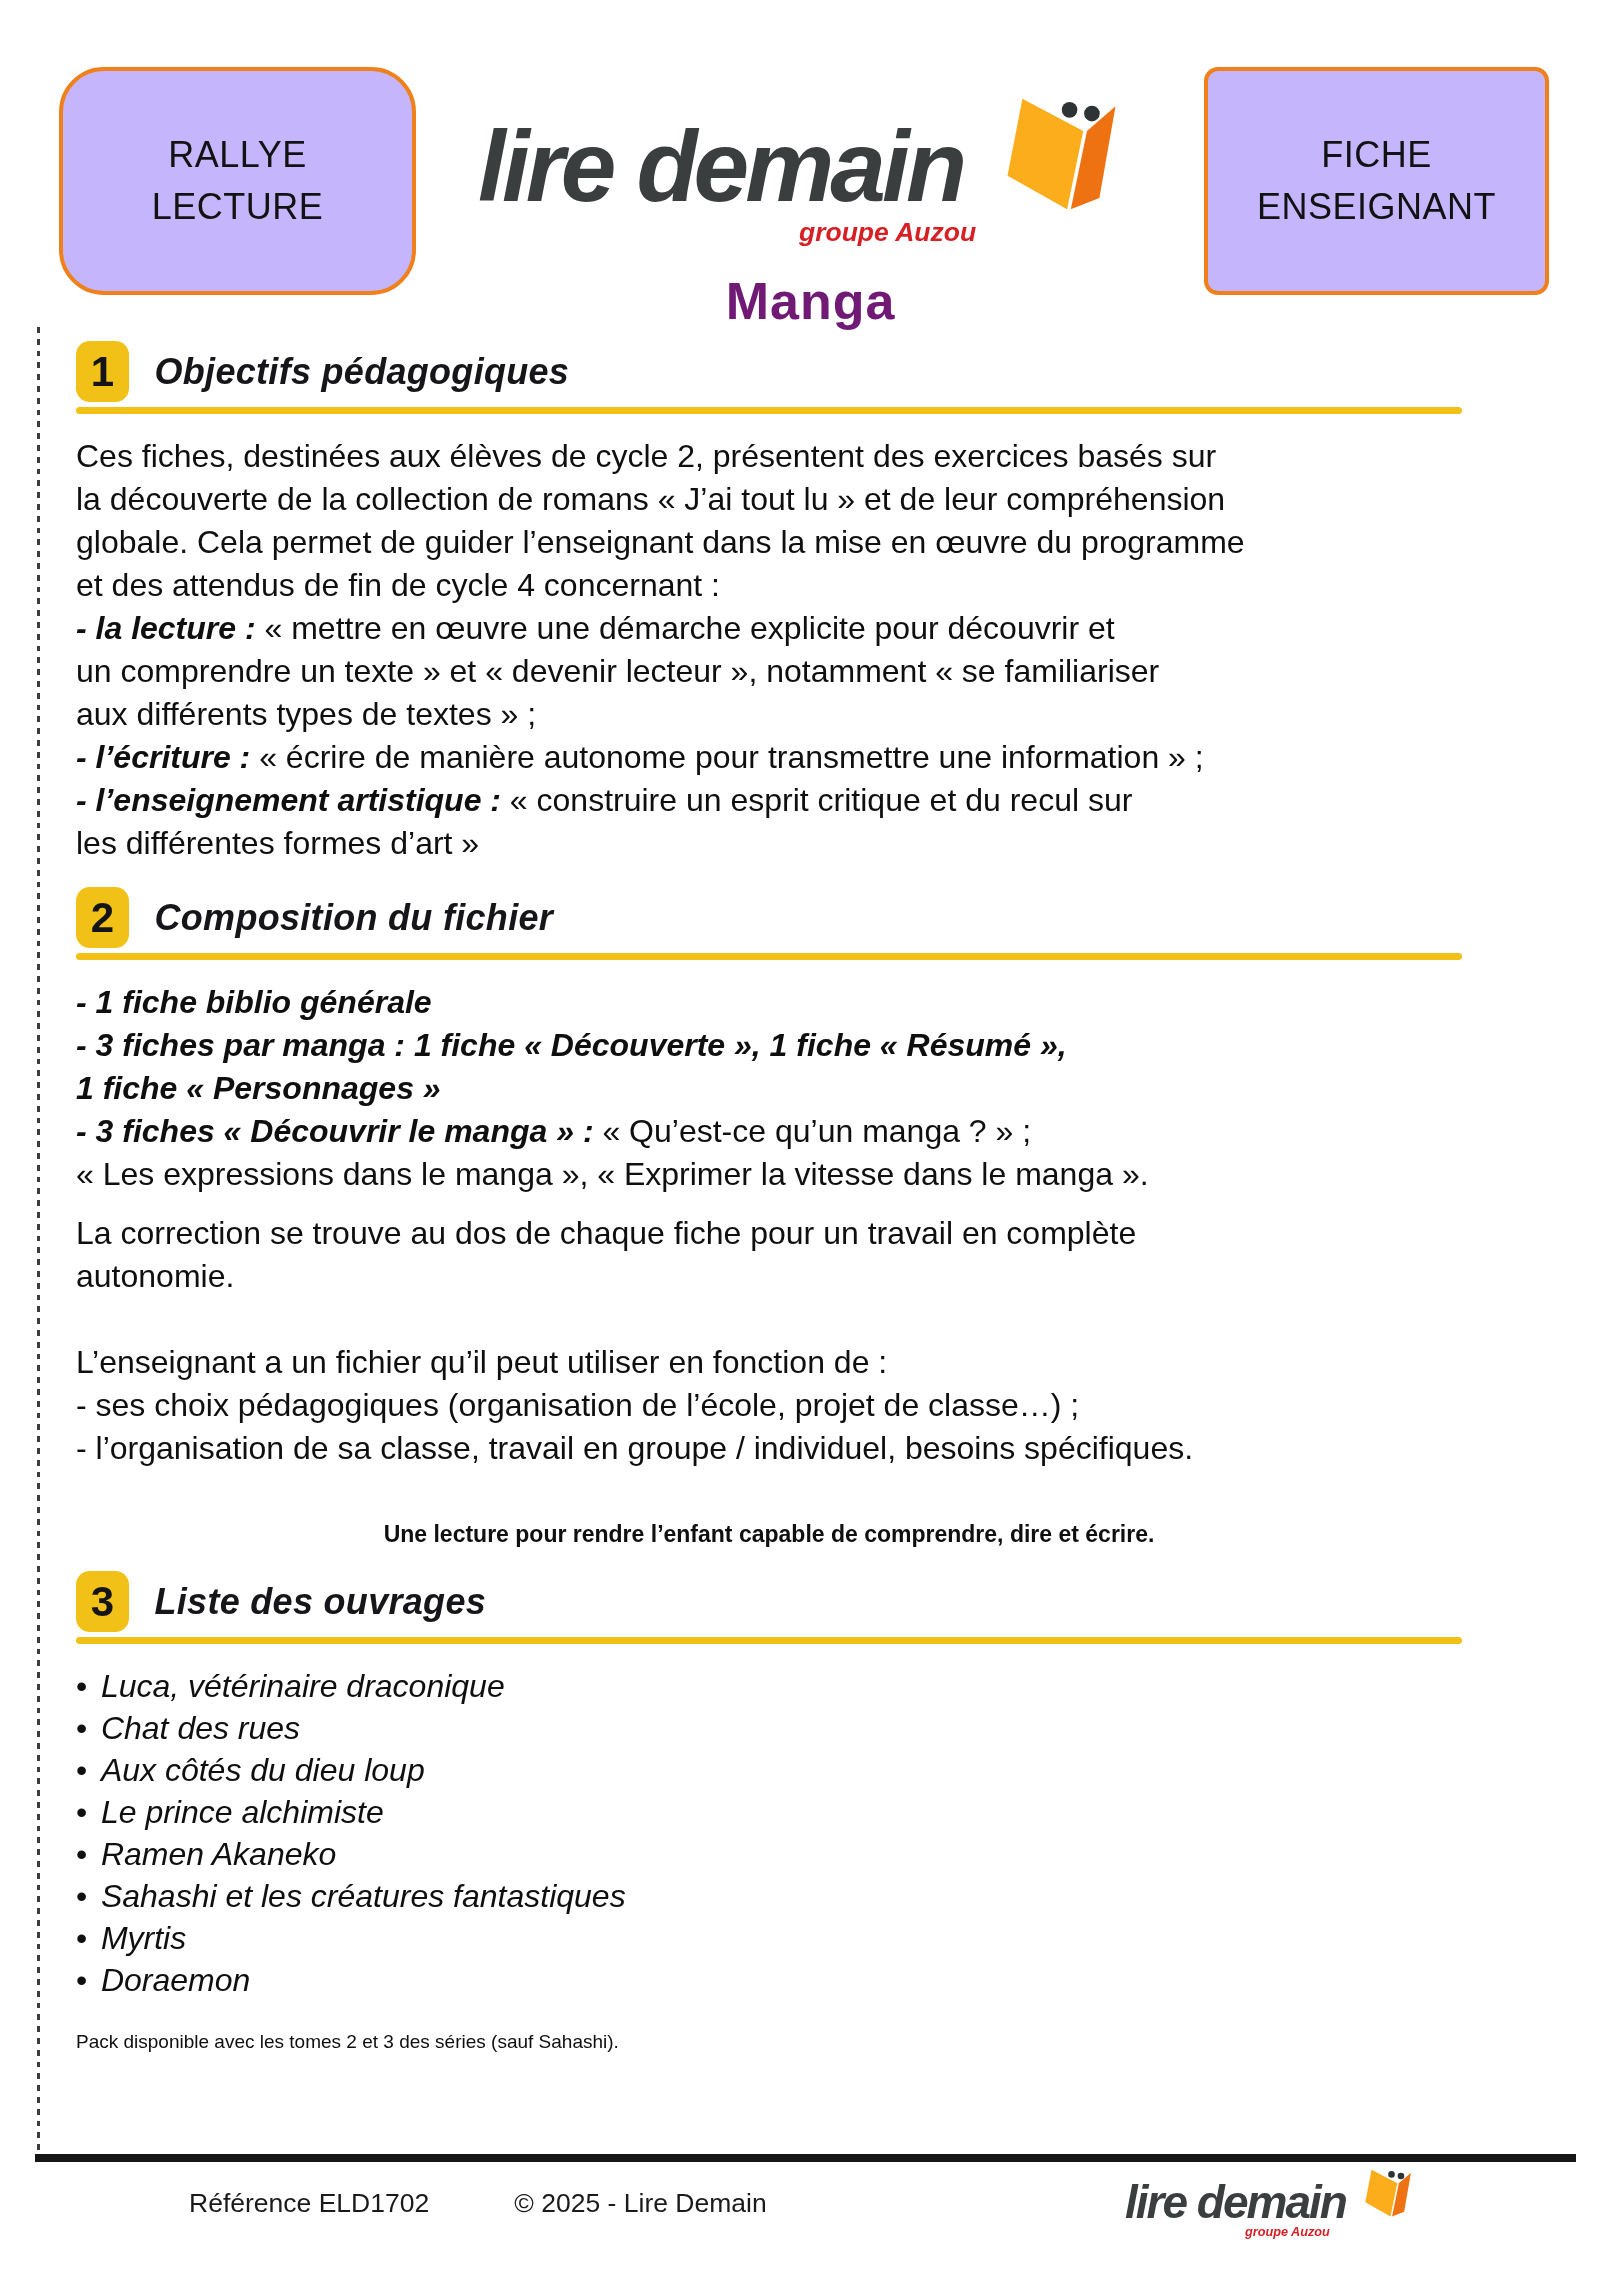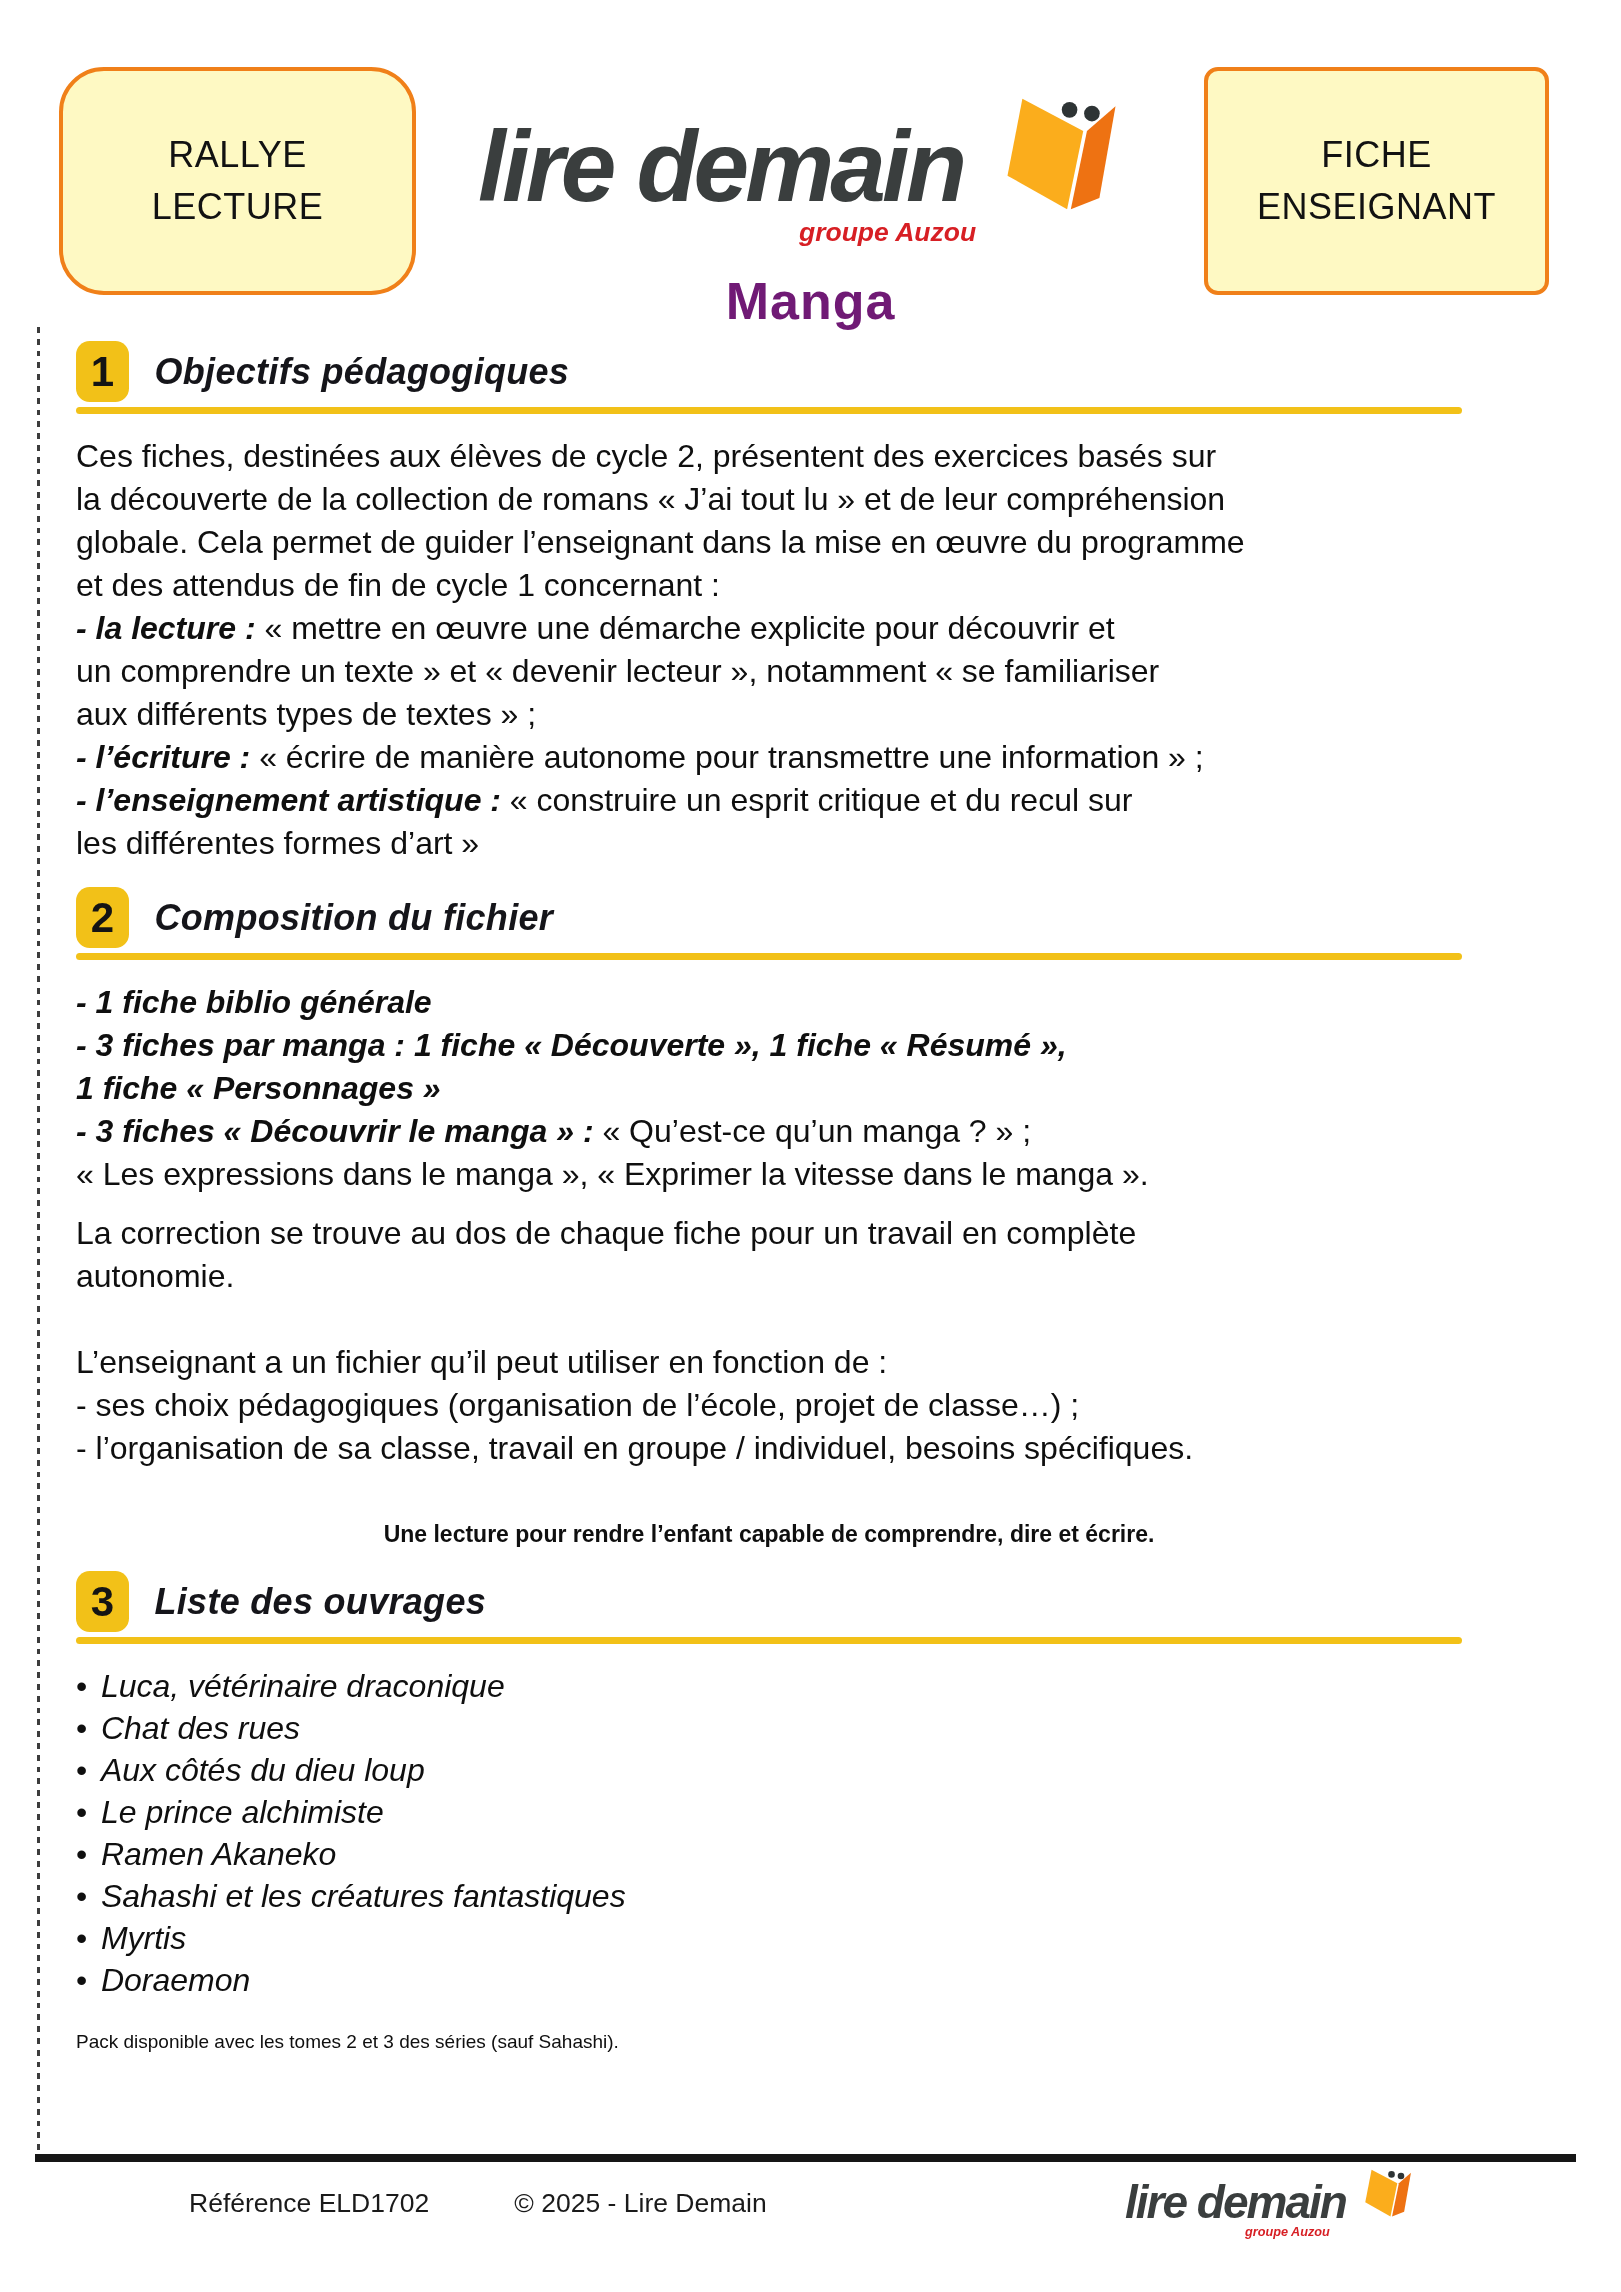--- a/index.html
+++ b/index.html
@@ -9,21 +9,21 @@
     background:#ffffff;
     font-family:"Liberation Sans", sans-serif;
     color:#101010;
     overflow:hidden;
     margin:0 auto;
   }
   
   .hdr-box{
     position:absolute;top:67px;
     border:4.9px solid #F08019;border-radius:45px;
-    background:#fef9c3;
+    background:#c4b5fd;
     display:flex;align-items:center;justify-content:center;
     text-align:center;font-size:36px;line-height:1.45;
     color:#121212;letter-spacing:0.5px;
   }
   .hdr-box.left{left:59px;width:349px;height:220px;}
   .hdr-box.right{left:1204px;width:337px;height:220px;border-radius:14px;}
 
   .logo{position:absolute;left:478px;top:86px;width:667px;height:176px;}
   .logo-inner{position:relative;display:flex;align-items:flex-start;}
   .logo-text{
@@ -135,21 +135,21 @@
   <div class="section" id="sec1">
     <div class="sec-head">
       <div class="badge">1</div>
       <div class="sec-title">Objectifs pédagogiques</div>
     </div>
     <div class="sec-rule"></div>
     <div class="sec-body">
       <div class="line"><span class="b"></span><span>Ces fiches, destinées aux élèves de cycle 2, présentent des exercices basés sur</span></div>
       <div class="line"><span class="b"></span><span>la découverte de la collection de romans « J’ai tout lu » et de leur compréhension</span></div>
       <div class="line"><span class="b"></span><span>globale. Cela permet de guider l’enseignant dans la mise en œuvre du programme</span></div>
-      <div class="line"><span class="b"></span><span>et des attendus de fin de cycle 1 concernant :</span></div>
+      <div class="line"><span class="b"></span><span>et des attendus de fin de cycle 4 concernant :</span></div>
       <div class="line"><span class="b">- la lecture :</span><span> « mettre en œuvre une démarche explicite pour découvrir et</span></div>
       <div class="line"><span class="b"></span><span>un comprendre un texte » et « devenir lecteur », notamment « se familiariser</span></div>
       <div class="line"><span class="b"></span><span>aux différents types de textes » ;</span></div>
       <div class="line"><span class="b">- l’écriture :</span><span> « écrire de manière autonome pour transmettre une information » ;</span></div>
       <div class="line"><span class="b">- l’enseignement artistique :</span><span> « construire un esprit critique et du recul sur</span></div>
       <div class="line"><span class="b"></span><span>les différentes formes d’art »</span></div>
     </div>
   </div>
 
   <div class="section" id="sec2">

